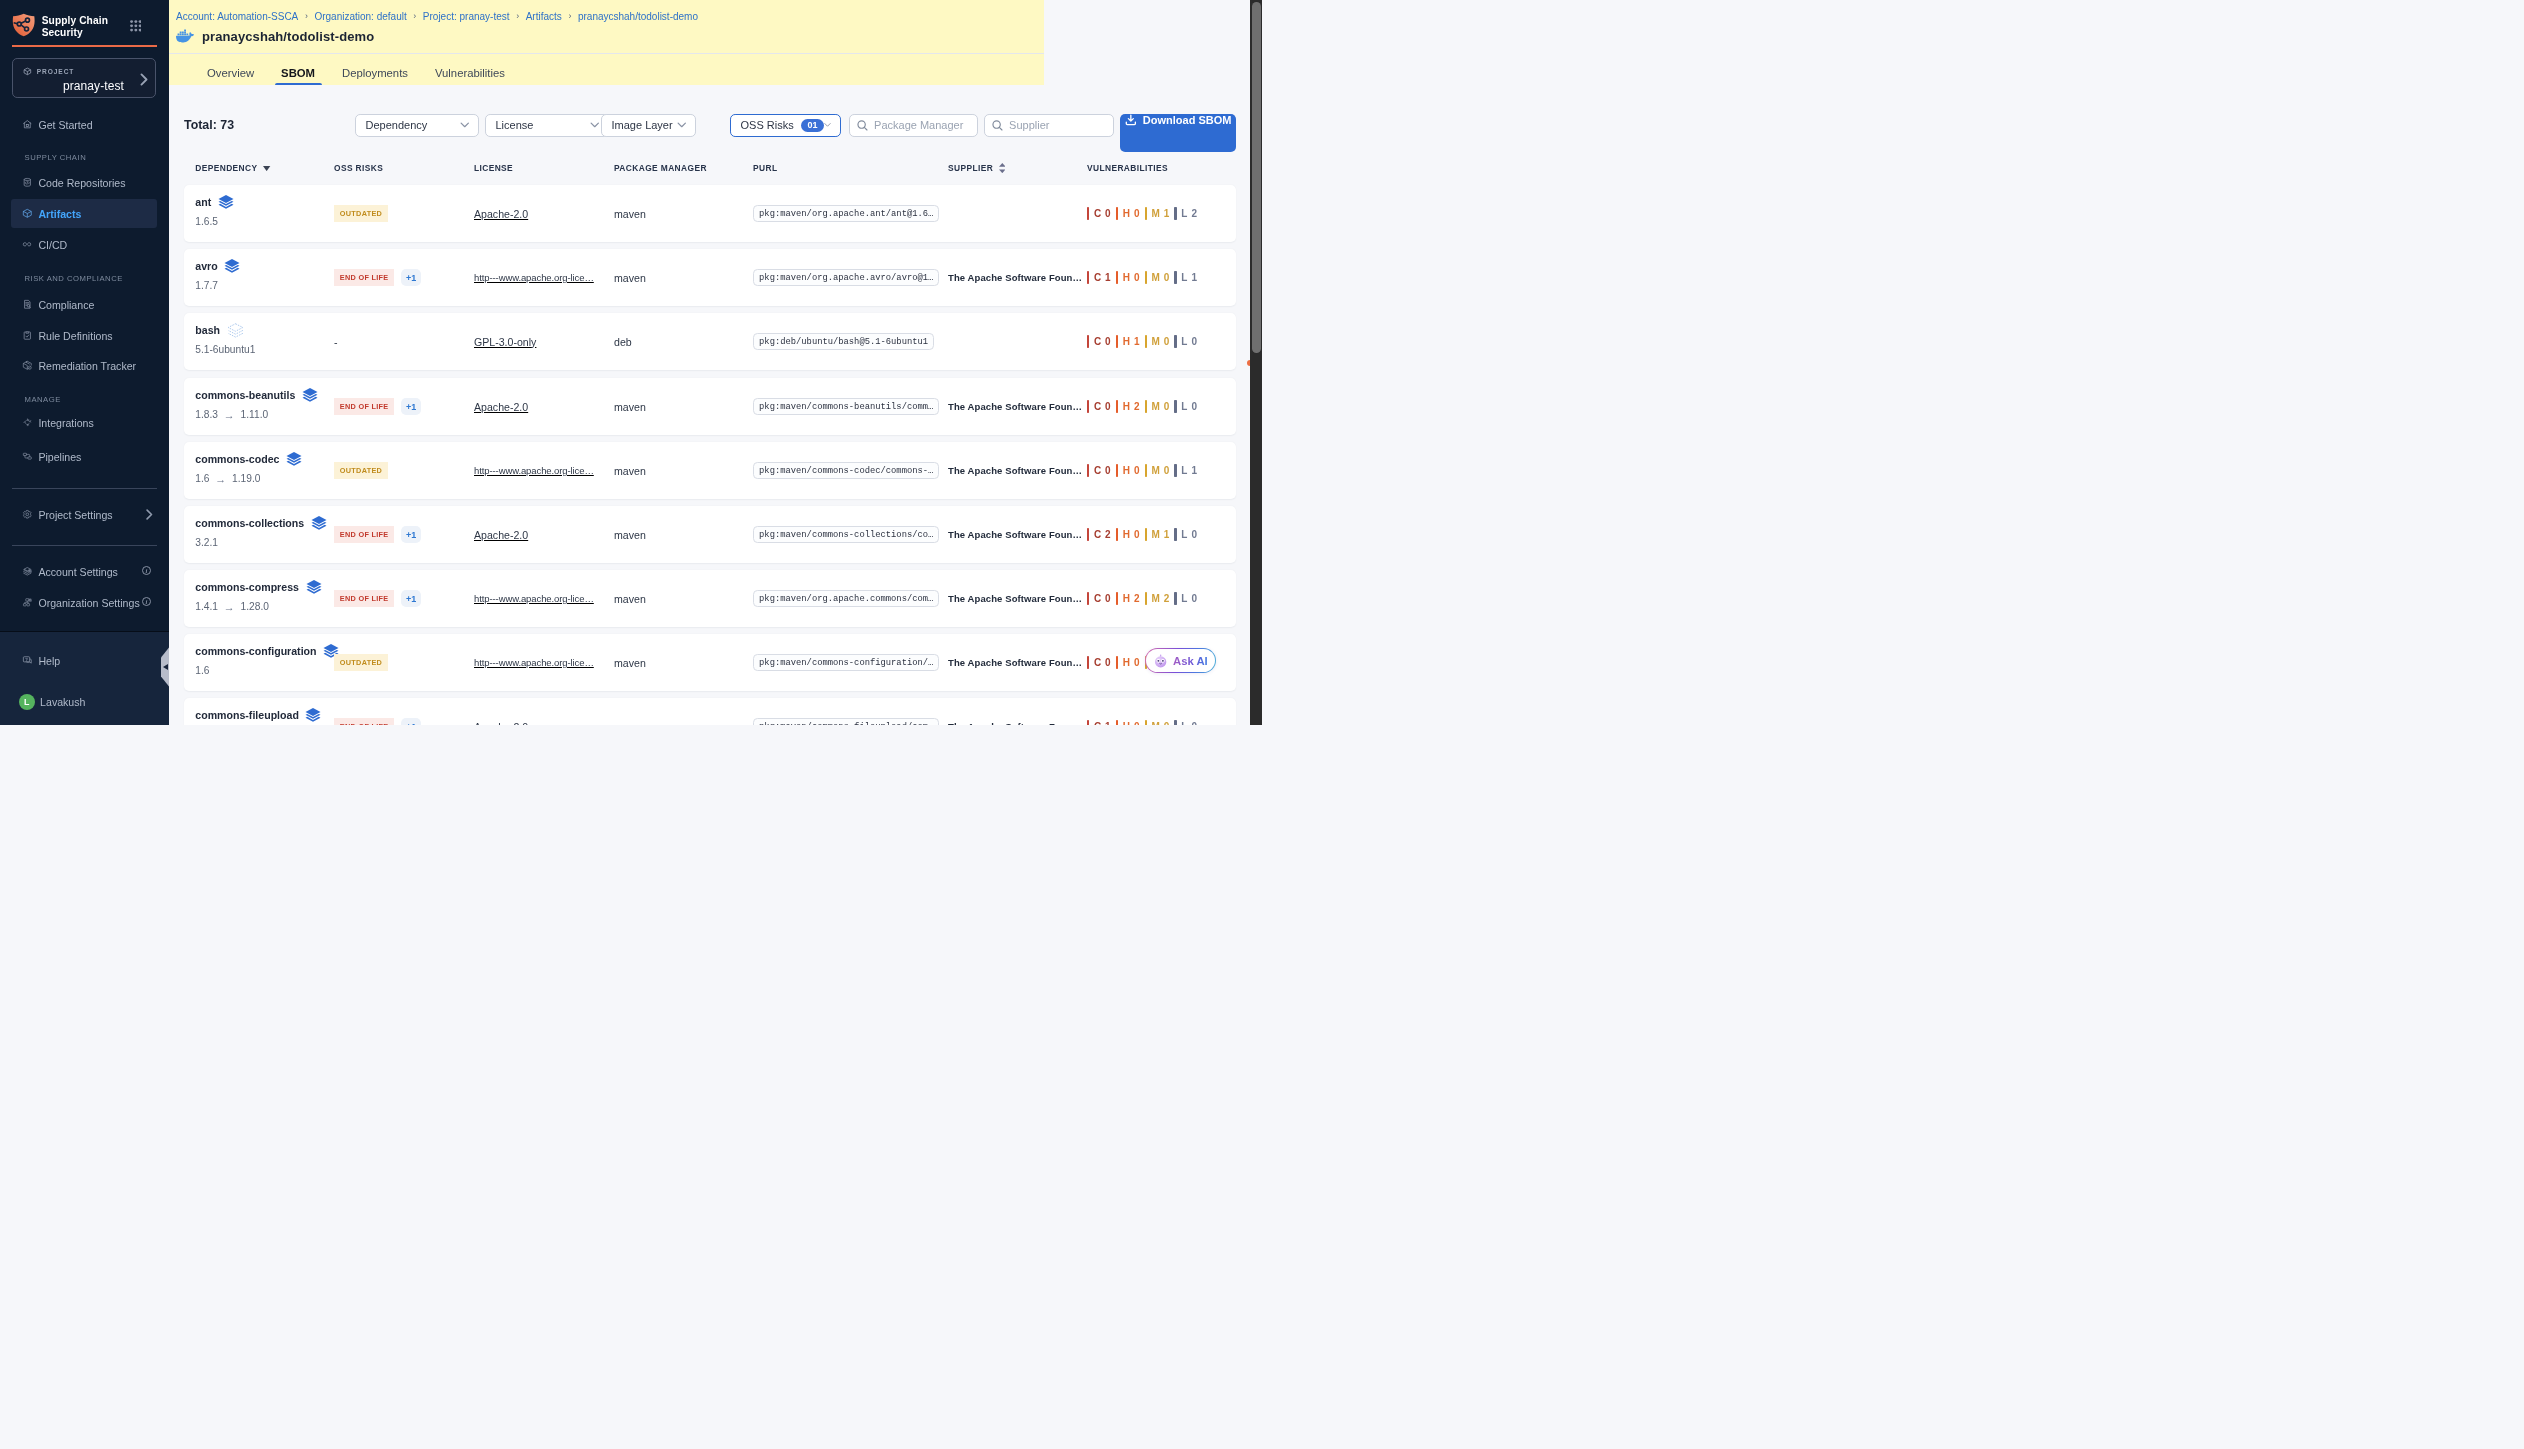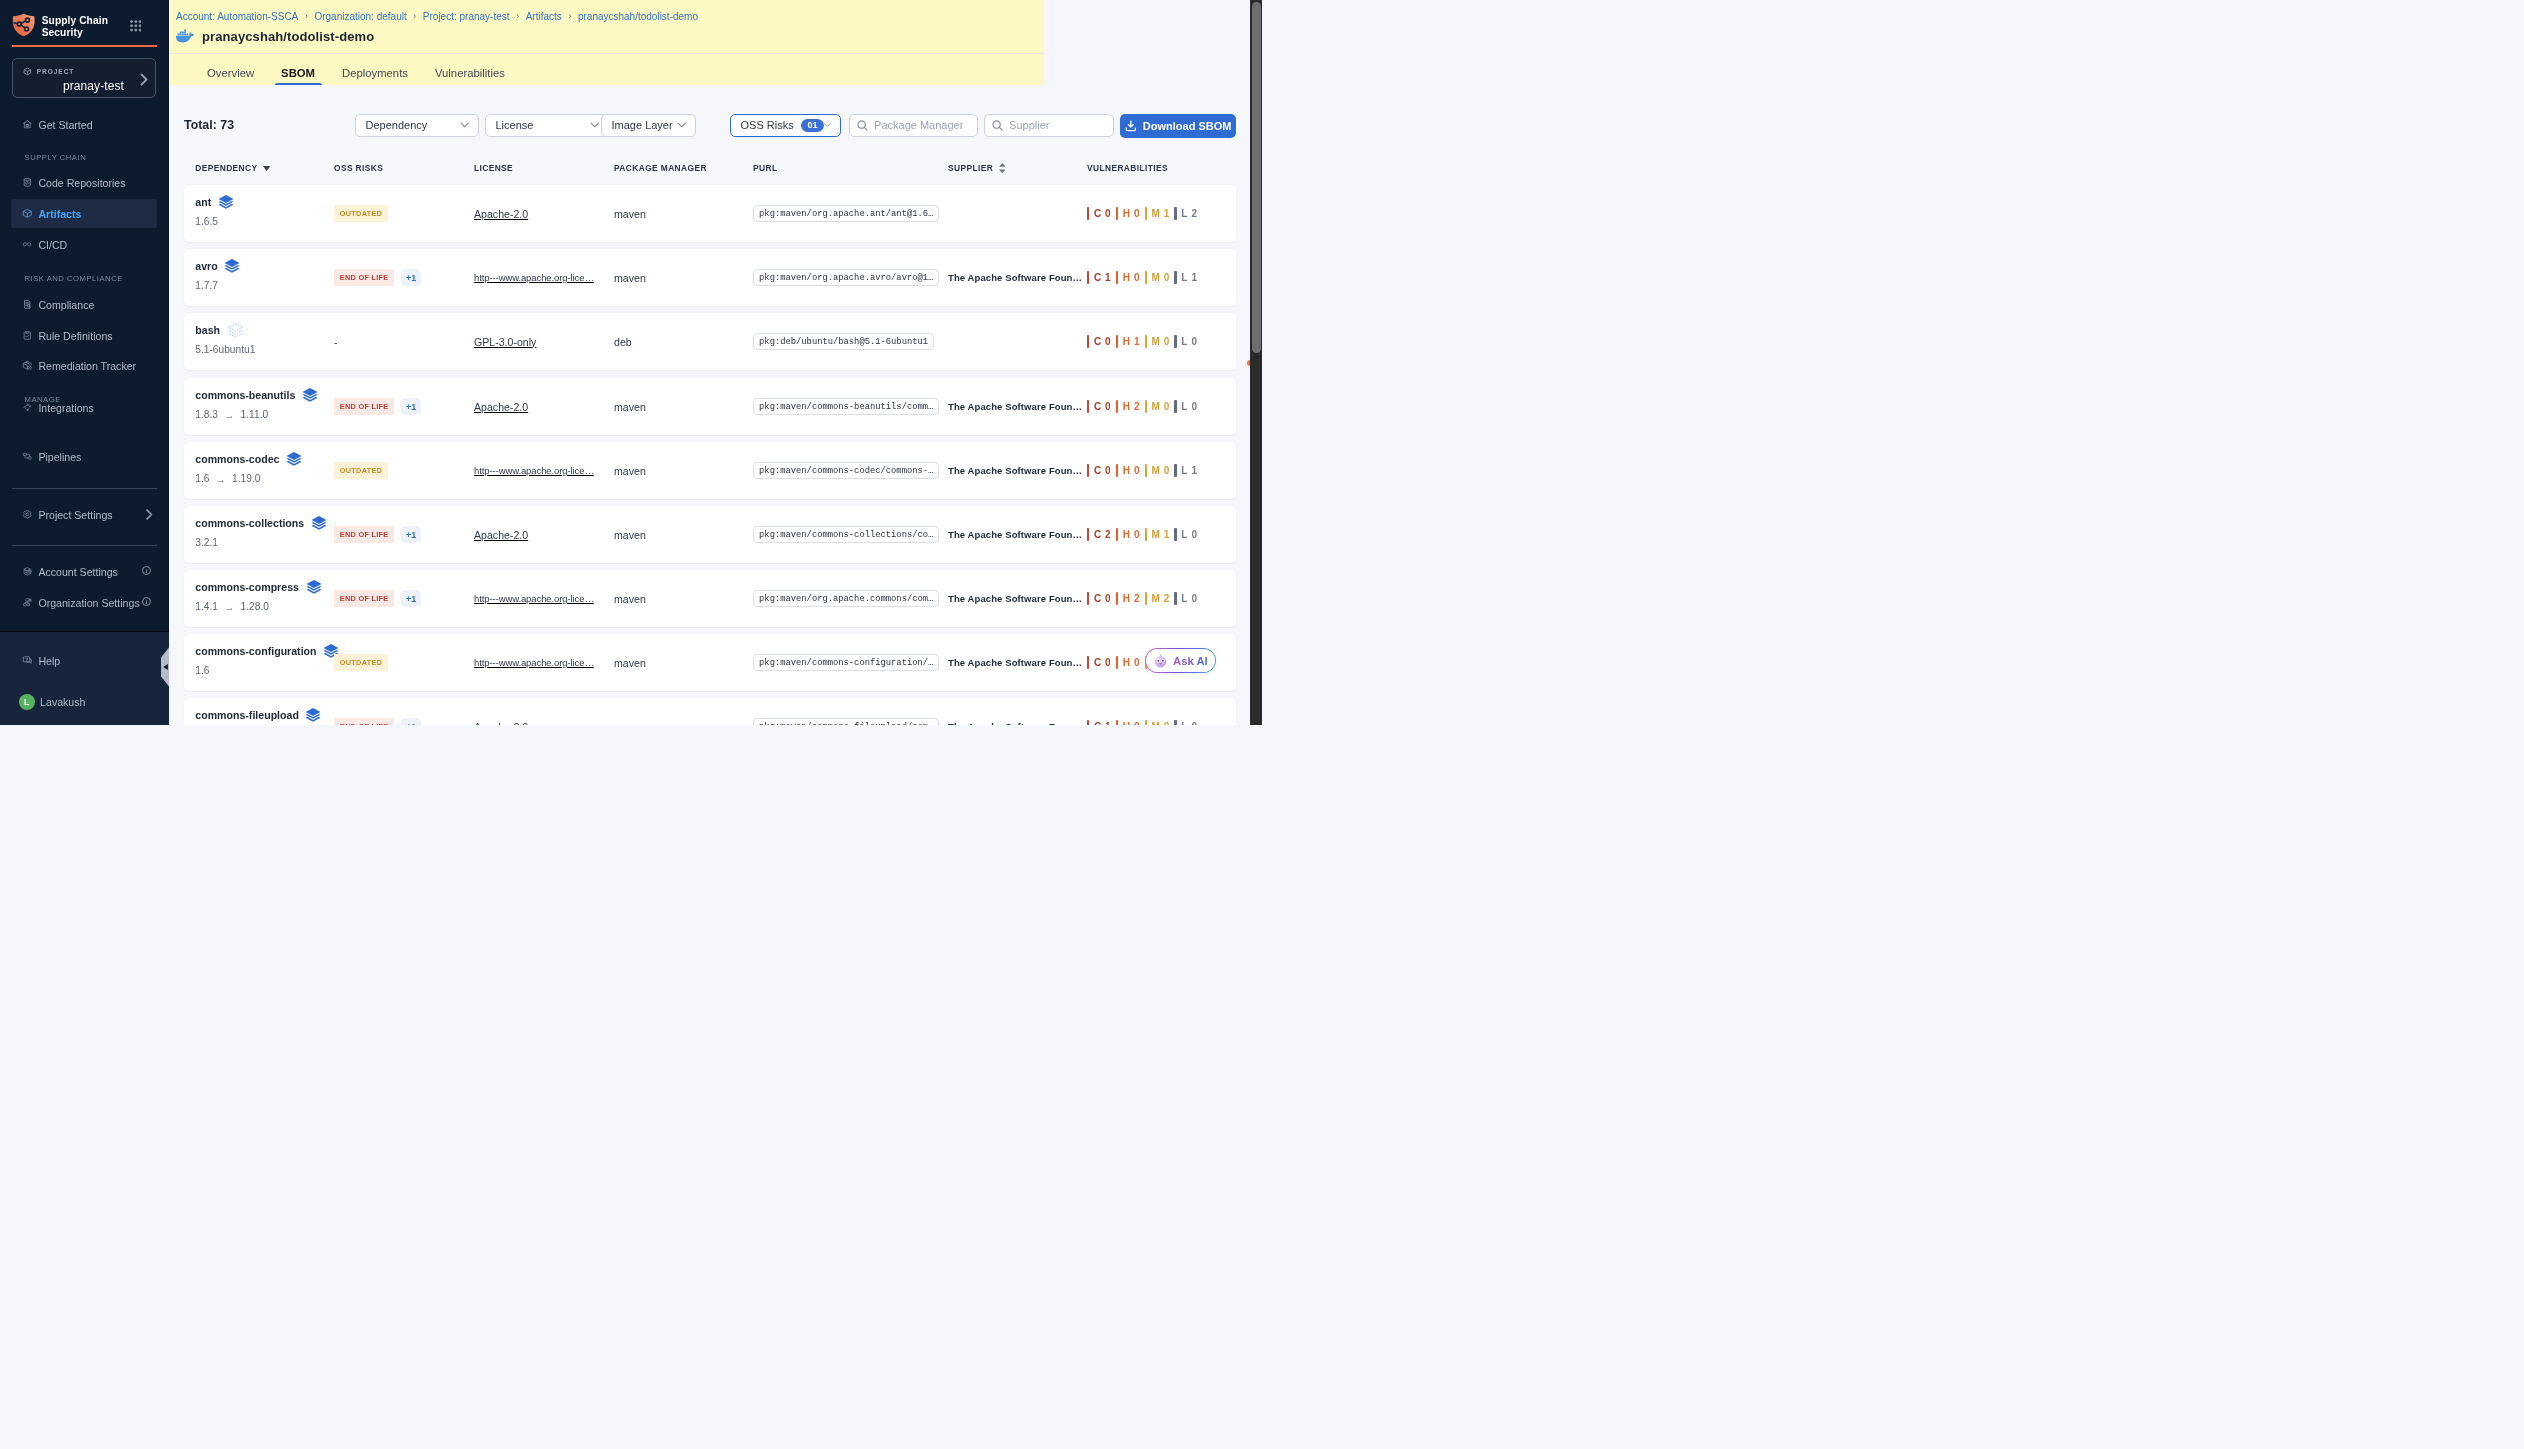--- a/index.html
+++ b/index.html
@@ -46,21 +46,21 @@
 .tab.active:after { content:""; position:absolute; left:-6.6px; right:-6.6px; bottom:0; height:2.2px; background:#2e6bd1; border-radius:2.2px 2.2px 0 0; }
 
 
 .total { position:absolute; left:184px; top:118px; font-size:12.4px; font-weight:bold; color:#1d2535; }
 .fbox { position:absolute; top:114px; height:22.6px; background:#fff; border:0.7px solid #ccd2dd; border-radius:5.1px; display:flex; align-items:center; font-size:11px; color:#2d3545; padding-left:9.5px; white-space:nowrap; }
 .fbox .chev { margin-left:auto; margin-right:8.8px; }
 .fbox.sel { border:1.1px solid #2e6bd1; }
 .pill01 { background:#3a70d6; color:#fff; font-size:9px; font-weight:bold; border-radius:6.6px; padding:1.5px 6.6px; margin-left:7.3px; }
 .sbox { position:absolute; top:114px; height:22.6px; background:#fff; border:0.7px solid #ccd2dd; border-radius:5.1px; display:flex; align-items:center; font-size:11px; color:#9aa3b2; }
 .sbox svg { margin:0 5.8px 0 7.3px; }
-.dl-btn { position:absolute; top:114px; left:1120px; width:116px; height:24px; background:#2e6bd2; border-radius:5.1px; color:#fff; font-size:11px; font-weight:bold; display:flex; align-items:center; justify-content:center; }
+.dl-btn { position:absolute; top:114px; left:1120px; width:116px; height:38px; background:#2e6bd2; border-radius:5.1px; color:#fff; font-size:11px; font-weight:bold; display:flex; align-items:flex-start; justify-content:center; }
 .dl-btn svg { margin-right:6.6px; }
 
 
 .thead { position:absolute; top:163px; left:184px; width:1052px; display:flex; font-size:8.4px; font-weight:bold; color:#27334a; letter-spacing:0.4px; }
 .th { flex:0 0 auto; display:flex; align-items:center; }
 .row { position:absolute; left:184px; width:1052px; height:57px; background:#fff; border-radius:5.1px; box-shadow:0 0.7px 1.5px rgba(40,50,70,.06); display:flex; }
 .cell { flex:0 0 auto; display:flex; align-items:center; }
 .c-dep { width:150px; padding-left:11.3px; }
 .c-oss { width:140px; }
 .c-lic { width:140px;text-decoration:underline; }
@@ -204,21 +204,21 @@
       <span class="nico">
         <svg width="20.5" height="20.5" viewBox="0 0 28 28" fill="none">
           <path d="M14 3.5 24.5 9v5.5M14 3.5 3.5 9v10L14 24.5l3-1.6M14 3.5l-4 2 10.3 5.6M14 14.5 3.5 9m10.5 5.5v10" stroke="#8e99ac" stroke-width="1.7" stroke-linejoin="round"></path>
           <circle cx="20.3" cy="20.3" r="4.2" stroke="#8e99ac" stroke-width="1.6"></circle>
           <path d="m18.6 21.9 3.4-3.3" stroke="#8e99ac" stroke-width="1.6" stroke-linecap="round"></path>
         </svg>
       </span>
       <span>Remediation Tracker</span>
     </div>
 <div class="nav-sec" style="top:395px">MANAGE</div>
-<div class="nav-item" style="top:393px">
+<div class="nav-item" style="top:408px">
       <span class="nico">
         <svg width="20.5" height="20.5" viewBox="0 0 28 28" fill="none">
           <path d="m8.2 12.1 4.5-4m2.8 12 4.3-3.7m-11.4-.6 4.3 3.9m2.6-11.6 4.4 3.8" stroke="#8e99ac" stroke-width="1.6"></path>
           <path d="M6.7 12.2 5 14l1.7 1.8L8.4 14 6.7 12.2Z" stroke="#8e99ac" stroke-width="1.5"></path>
           <path d="m14.5 5 .3 3.4M18 7.2 14.8 8.4m-.6 14.6.2-3.4m3.4 1.9-3.2-1.9m6.3-8.7 1.9 2.8m.6-3.8-2.6 1" stroke="#8e99ac" stroke-width="1.5" stroke-linecap="round"></path>
         </svg>
       </span>
       <span>Integrations</span>
     </div>
 <div class="nav-item" style="top:442px">

